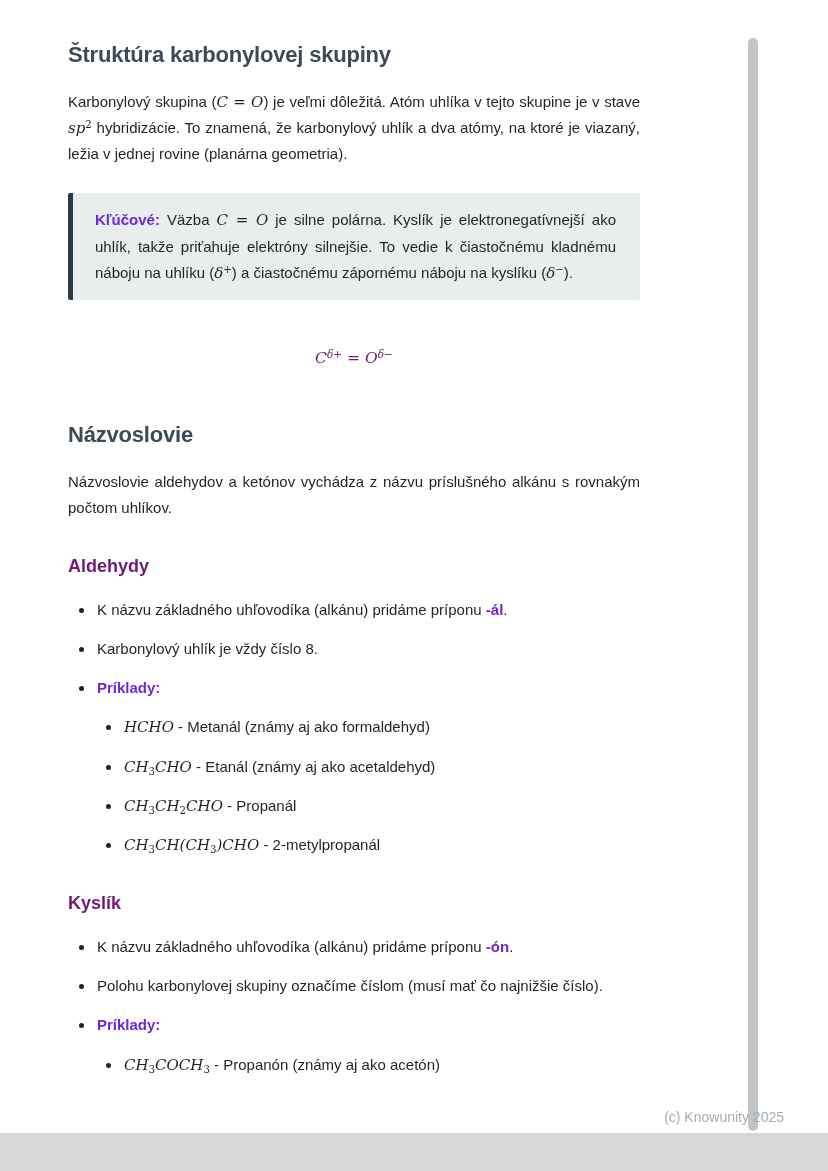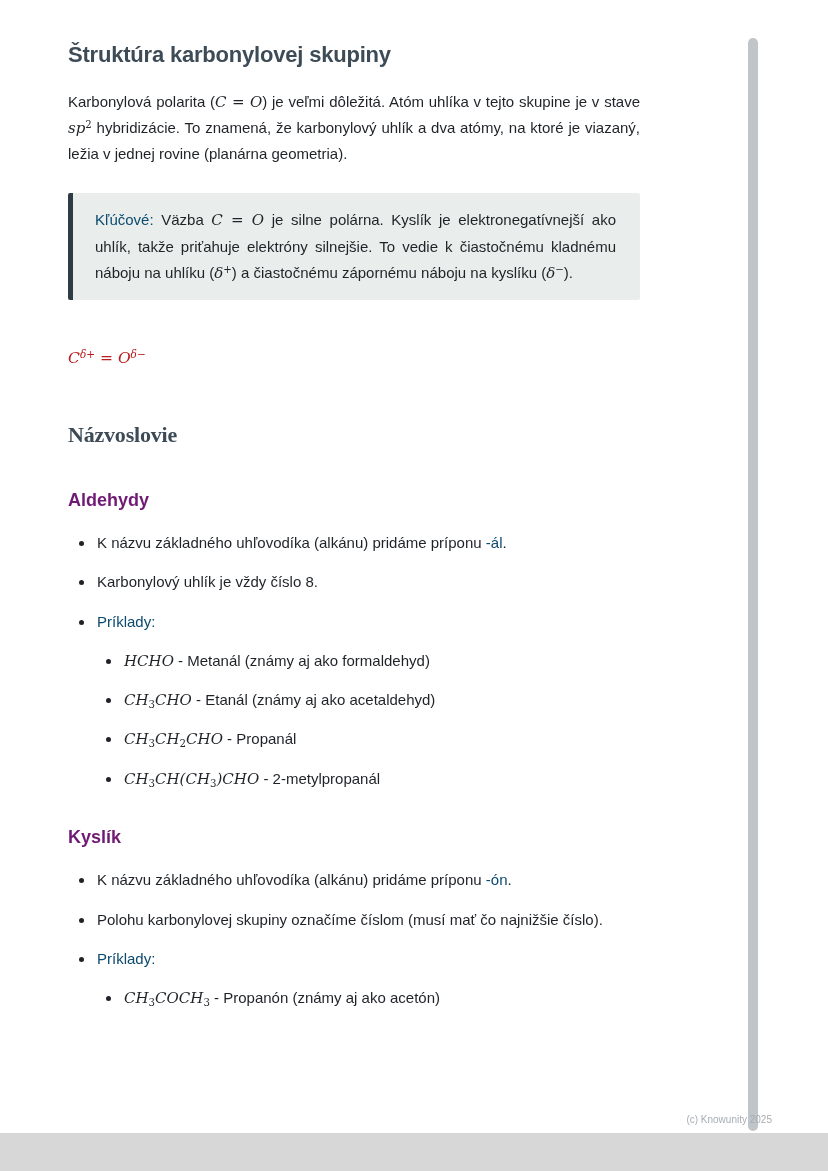--- a/index.html
+++ b/index.html
@@ -15,86 +15,87 @@
   }
   .content {
     position:absolute; top:0; left:68px; width:572px;
     padding-top:36px;
     font-size:15px; line-height:1.75; color:#1f2328;
   }
   h2 {
     font-size:22px; font-weight:700; color:#3d4b57;
     margin:0 0 14px 0; letter-spacing:-0.2px;
   }
-  h2.section { margin-top:26px;font-family:Liberation Serif, serif; }
+  h2.section { margin-top:26px; }
   h3 {
     font-size:18px; font-weight:600; color:#701a75;
     margin:30px 0 14px 0;
   }
   p { margin:0 0 22px 0; }
   .justify { text-align:justify; }
   .callout {
     background:#e9eeec;
     border-left:5px solid #2e3b44;
     padding:14px 24px 14px 22px;
     margin:26px 0 44px 0;
     border-radius:2px;
   }
   .callout p { margin:0; }
   .formula-block {
-    text-align:left; margin:0 0 44px 0; font-size:15.5px; color:#b91c1c;
+    text-align:center; margin:0 0 44px 0; font-size:15.5px; color:#701a75;
   }
   .math {
     font-family:"DejaVu Serif", serif;
     font-style:italic;
   }
   sup, sub { font-size:0.68em; line-height:0; }
   sup { vertical-align:0.45em; }
   sub { vertical-align:-0.25em; }
   .math sub, sub.plain, sup.plain { font-style:normal; font-family:"DejaVu Serif", serif; }
   ul.bullets {
     margin:0 0 6px 0; padding-left:27px; list-style:disc;
   }
   ul.bullets li { margin-bottom:13px; padding-left:2px; }
   ul.bullets ul.nested { margin-top:13px; margin-bottom:16px; padding-left:25px; }
-  strong { font-weight:400; color:#0c4a6e; }
+  strong { font-weight:700; color:#6d28d9; }
   .scrollbar {
     position:absolute; left:748px; top:38px;
     width:10px; height:1093px;
     background:#bfc5c9; border-radius:5px;
   }
   .footer {
-    position:absolute; right:56px; bottom:46px;
-    font-size:10px; color:#a7adb3;
+    position:absolute; right:44px; bottom:46px;
+    font-size:14px; color:#a7adb3;
   }
   .bottom-band {
     position:absolute; left:0; right:0; bottom:0;
     height:38px; background:#d7d7d7;
   }
 </style>
 </head>
 <body>
 
 <div class="viewport">
 
   <div class="content">
 
     <h2>Štruktúra karbonylovej skupiny</h2>
 
-    <p class="justify"><span>Karbonylová polarita (</span><span class="math">C = O</span><span>) je veľmi dôležitá. Atóm uhlíka v tejto skupine je v stave </span><span class="math">sp</span><sup class="plain">2</sup><span> hybridizácie. To znamená, že karbonylový uhlík a dva atómy, na ktoré je viazaný, ležia v jednej rovine (planárna geometria).</span></p>
+    <p class="justify"><span>Karbonylový skupina (</span><span class="math">C = O</span><span>) je veľmi dôležitá. Atóm uhlíka v tejto skupine je v stave </span><span class="math">sp</span><sup class="plain">2</sup><span> hybridizácie. To znamená, že karbonylový uhlík a dva atómy, na ktoré je viazaný, ležia v jednej rovine (planárna geometria).</span></p>
 
     <div class="callout">
       <p class="justify"><strong>Kľúčové:</strong><span> Väzba </span><span class="math">C = O</span><span> je silne polárna. Kyslík je elektronegatívnejší ako uhlík, takže priťahuje elektróny silnejšie. To vedie k čiastočnému kladnému náboju na uhlíku (</span><span class="math">δ</span><sup class="math">+</sup><span>) a čiastočnému zápornému náboju na kyslíku (</span><span class="math">δ</span><sup class="math">−</sup><span>).</span></p>
     </div>
 
     <div class="formula-block"><span class="math">C</span><sup class="math">δ+</sup><span class="math"> = </span><span class="math">O</span><sup class="math">δ−</sup></div>
 
 
     <h2 class="section">Názvoslovie</h2>
 
+    <p class="justify">Názvoslovie aldehydov a ketónov vychádza z názvu príslušného alkánu s rovnakým počtom uhlíkov.</p>
 
     <h3>Aldehydy</h3>
 
     <ul class="bullets">
       <li><span>K názvu základného uhľovodíka (alkánu) pridáme príponu </span><strong>-ál</strong><span>.</span></li>
       <li><span>Karbonylový uhlík je vždy číslo 8.</span></li>
       <li><strong>Príklady:</strong>
         <ul class="bullets nested">
           <li><span class="math"><span>HCHO</span></span><span> - Metanál (známy aj ako formaldehyd)</span></li>
           <li><span class="math"><span>CH</span><sub>3</sub><span>CHO</span></span><span> - Etanál (známy aj ako acetaldehyd)</span></li>

